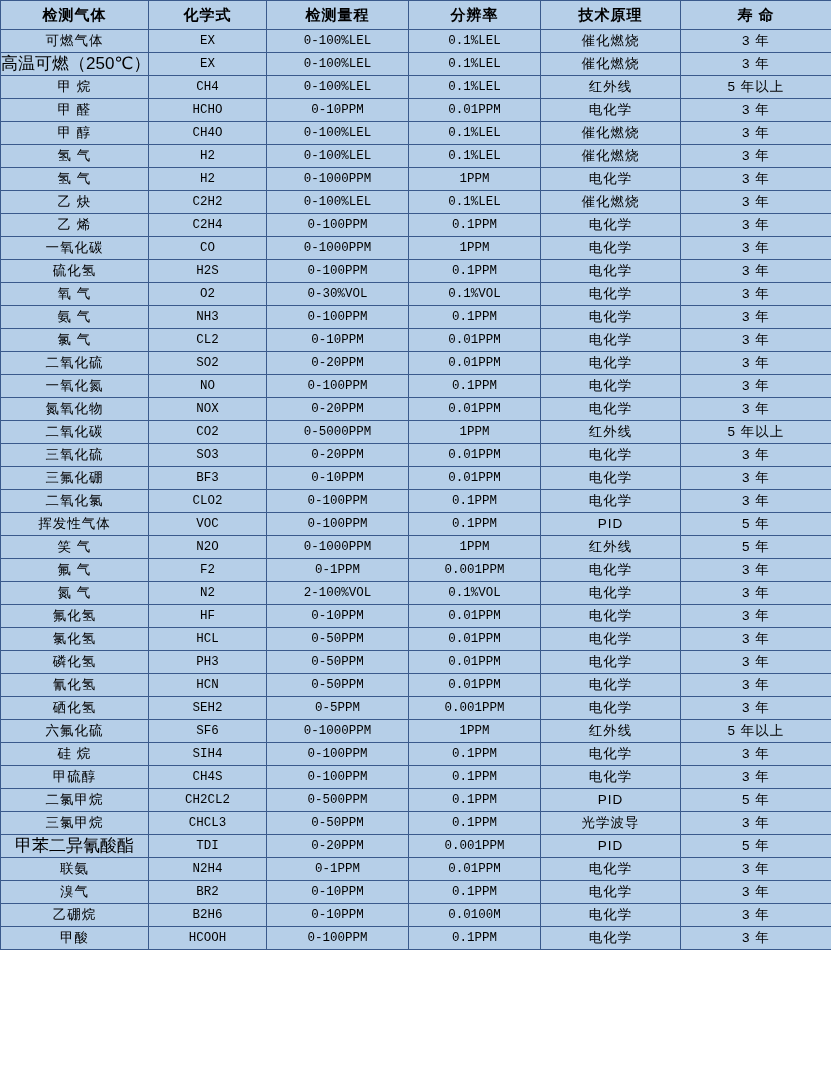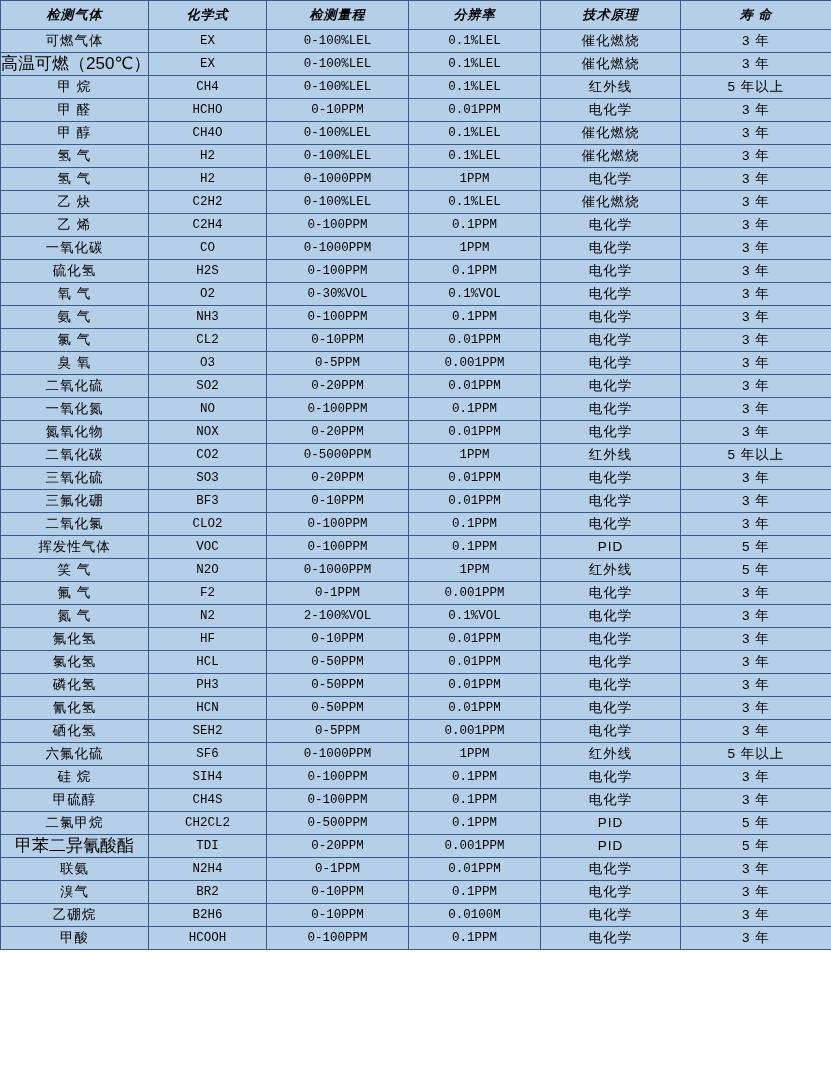--- a/index.html
+++ b/index.html
@@ -30,26 +30,25 @@
     vertical-align: middle;
     background: #b6cfe8;
     color: #000000;
     padding: 0;
     height: 22px;
     line-height: 22px;
     overflow: hidden;
     white-space: nowrap;
   }
   #gas-table thead th {
-    font-size: 13px;
+    font-size: 15px;
     font-weight: bold;
     height: 28px;
     line-height: 28px;
     letter-spacing: 1px;
-    font-style: italic;
   }
   #gas-table tbody td {
     font-size: 13.5px;
     font-weight: normal;
   }
   #gas-table tbody td.name {
     letter-spacing: 1px;
     margin-left: 26px;
   }
   #gas-table tbody td.formula,
@@ -197,28 +196,20 @@
       </tr>
       <tr>
         <td class="name">氯 气</td>
         <td class="formula">CL2</td>
         <td class="range">0-10PPM</td>
         <td class="resolution">0.01PPM</td>
         <td class="principle">电化学</td>
         <td class="life">3 年</td>
       </tr>
       <tr>
-        <td class="name">臭 氧</td>
-        <td class="formula">O3</td>
-        <td class="range">0-5PPM</td>
-        <td class="resolution">0.001PPM</td>
-        <td class="principle">电化学</td>
-        <td class="life">3 年</td>
-      </tr>
-      <tr>
         <td class="name">二氧化硫</td>
         <td class="formula">SO2</td>
         <td class="range">0-20PPM</td>
         <td class="resolution">0.01PPM</td>
         <td class="principle">电化学</td>
         <td class="life">3 年</td>
       </tr>
       <tr>
         <td class="name">一氧化氮</td>
         <td class="formula">NO</td>
@@ -365,20 +356,28 @@
       </tr>
       <tr>
         <td class="name">二氯甲烷</td>
         <td class="formula">CH2CL2</td>
         <td class="range">0-500PPM</td>
         <td class="resolution">0.1PPM</td>
         <td class="principle">PID</td>
         <td class="life">5 年</td>
       </tr>
       <tr>
+        <td class="name">三氯甲烷</td>
+        <td class="formula">CHCL3</td>
+        <td class="range">0-50PPM</td>
+        <td class="resolution">0.1PPM</td>
+        <td class="principle">光学波导</td>
+        <td class="life">3 年</td>
+      </tr>
+      <tr>
         <td class="name small">甲苯二异氰酸酯</td>
         <td class="formula">TDI</td>
         <td class="range">0-20PPM</td>
         <td class="resolution">0.001PPM</td>
         <td class="principle">PID</td>
         <td class="life">5 年</td>
       </tr>
       <tr>
         <td class="name">联氨</td>
         <td class="formula">N2H4</td>

